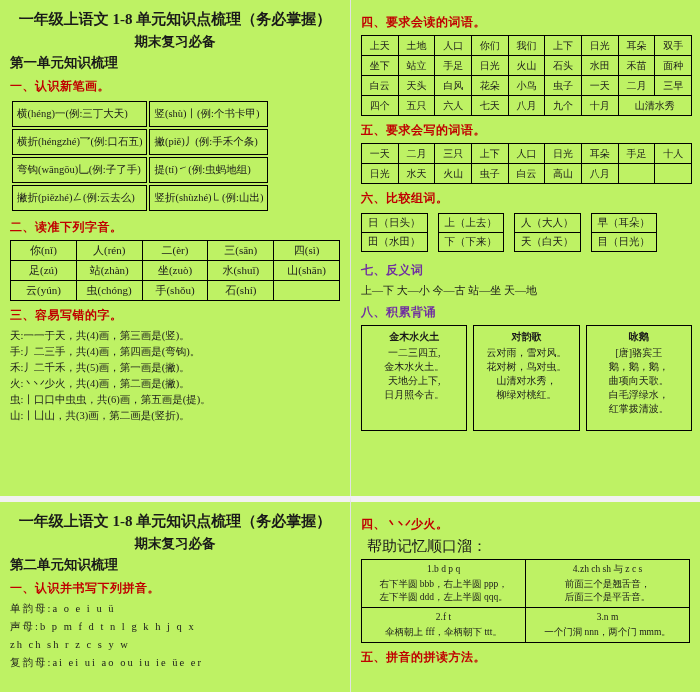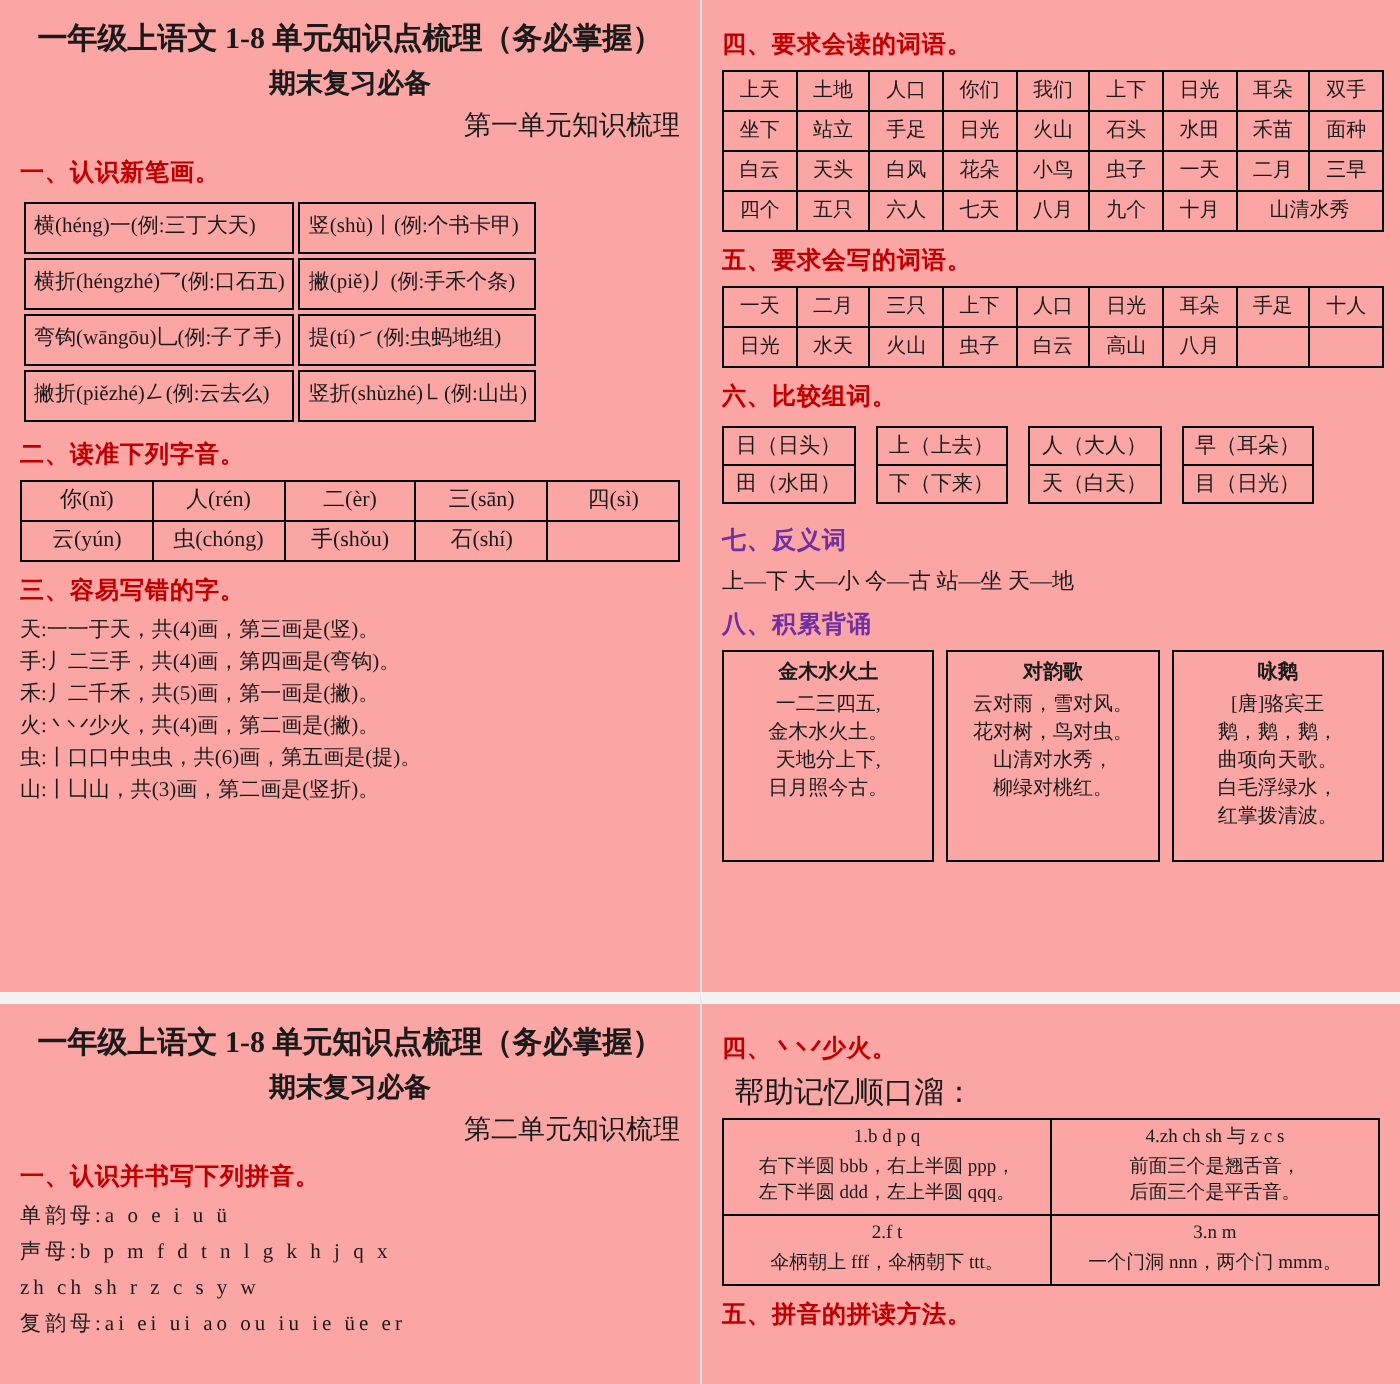--- a/index.html
+++ b/index.html
@@ -5,21 +5,21 @@
   html,body{margin:0;padding:0;}
   body{
     width:700px;height:692px;
     background:#f2f2f2;
     font-family:"Liberation Serif", serif;
     color:#1a1a1a;
     overflow:hidden;
   }
   .sheet{
     position:absolute;
-    background:#fca5a5;
+    background:#bef264;
     box-sizing:border-box;
     overflow:hidden;
   }
   
   #page-tl{left:0;top:0;width:350px;height:496px;padding:8px 10px;}
   #page-tr{left:350px;top:0;width:352px;height:496px;padding:8px 10px;border-left:1px solid #e2e2e2;}
   #page-bl{left:0;top:496px;width:350px;height:196px;padding:8px 10px;border-top:6px solid #f2f2f2;}
   #page-br{left:350px;top:496px;width:350px;height:196px;padding:8px 10px;border-top:6px solid #f2f2f2;border-left:1px solid #e2e2e2;}
 
   .doc-title{
@@ -30,23 +30,23 @@
     margin:2px 0 4px 0;
     font-family:"Liberation Serif", serif;
   }
   .doc-sub{
     text-align:center;
     font-size:13.5px;
     font-weight:bold;
     margin:2px 0 3px 0;
   }
   .doc-sub2{
-    text-align:right;
+    text-align:left;
     font-size:13.5px;
-    font-weight:normal;
+    font-weight:bold;
     margin:2px 0 6px 0;
   }
   .sec-head{
     color:#c00000;
     font-size:12px;
     font-weight:bold;
     margin:6px 0 4px 0;
     letter-spacing:0.5px;
   }
   .sec-head.purple{color:#7030a0;}
@@ -178,20 +178,27 @@
 
   <div class="sec-head">二、读准下列字音。</div>
   <table class="grid">
     <tbody>
         <tr>
       <td>你(nǐ)</td>
       <td>人(rén)</td>
       <td>二(èr)</td>
       <td>三(sān)</td>
       <td>四(sì)</td>
+    </tr>
+    <tr>
+      <td>足(zú)</td>
+      <td>站(zhàn)</td>
+      <td>坐(zuò)</td>
+      <td>水(shuǐ)</td>
+      <td>山(shān)</td>
     </tr>
     <tr>
       <td>云(yún)</td>
       <td>虫(chóng)</td>
       <td>手(shǒu)</td>
       <td>石(shí)</td>
       <td></td>
     </tr>
   </tbody>
     </table>

